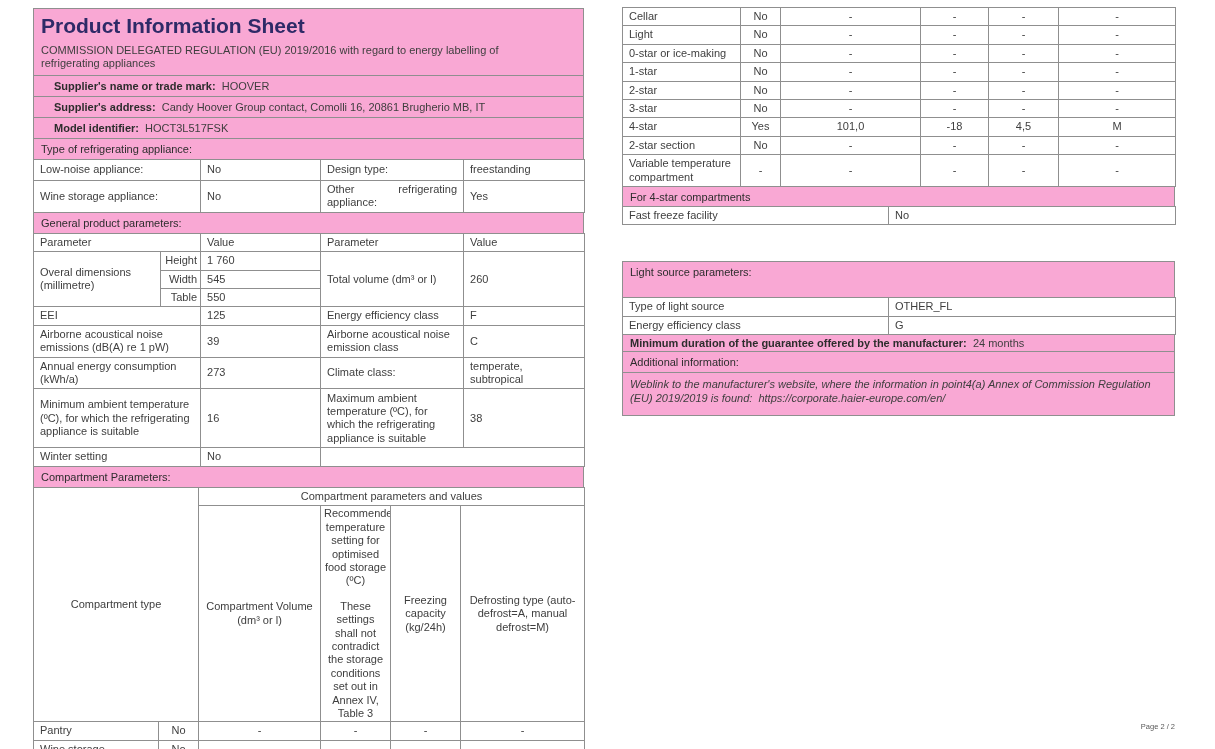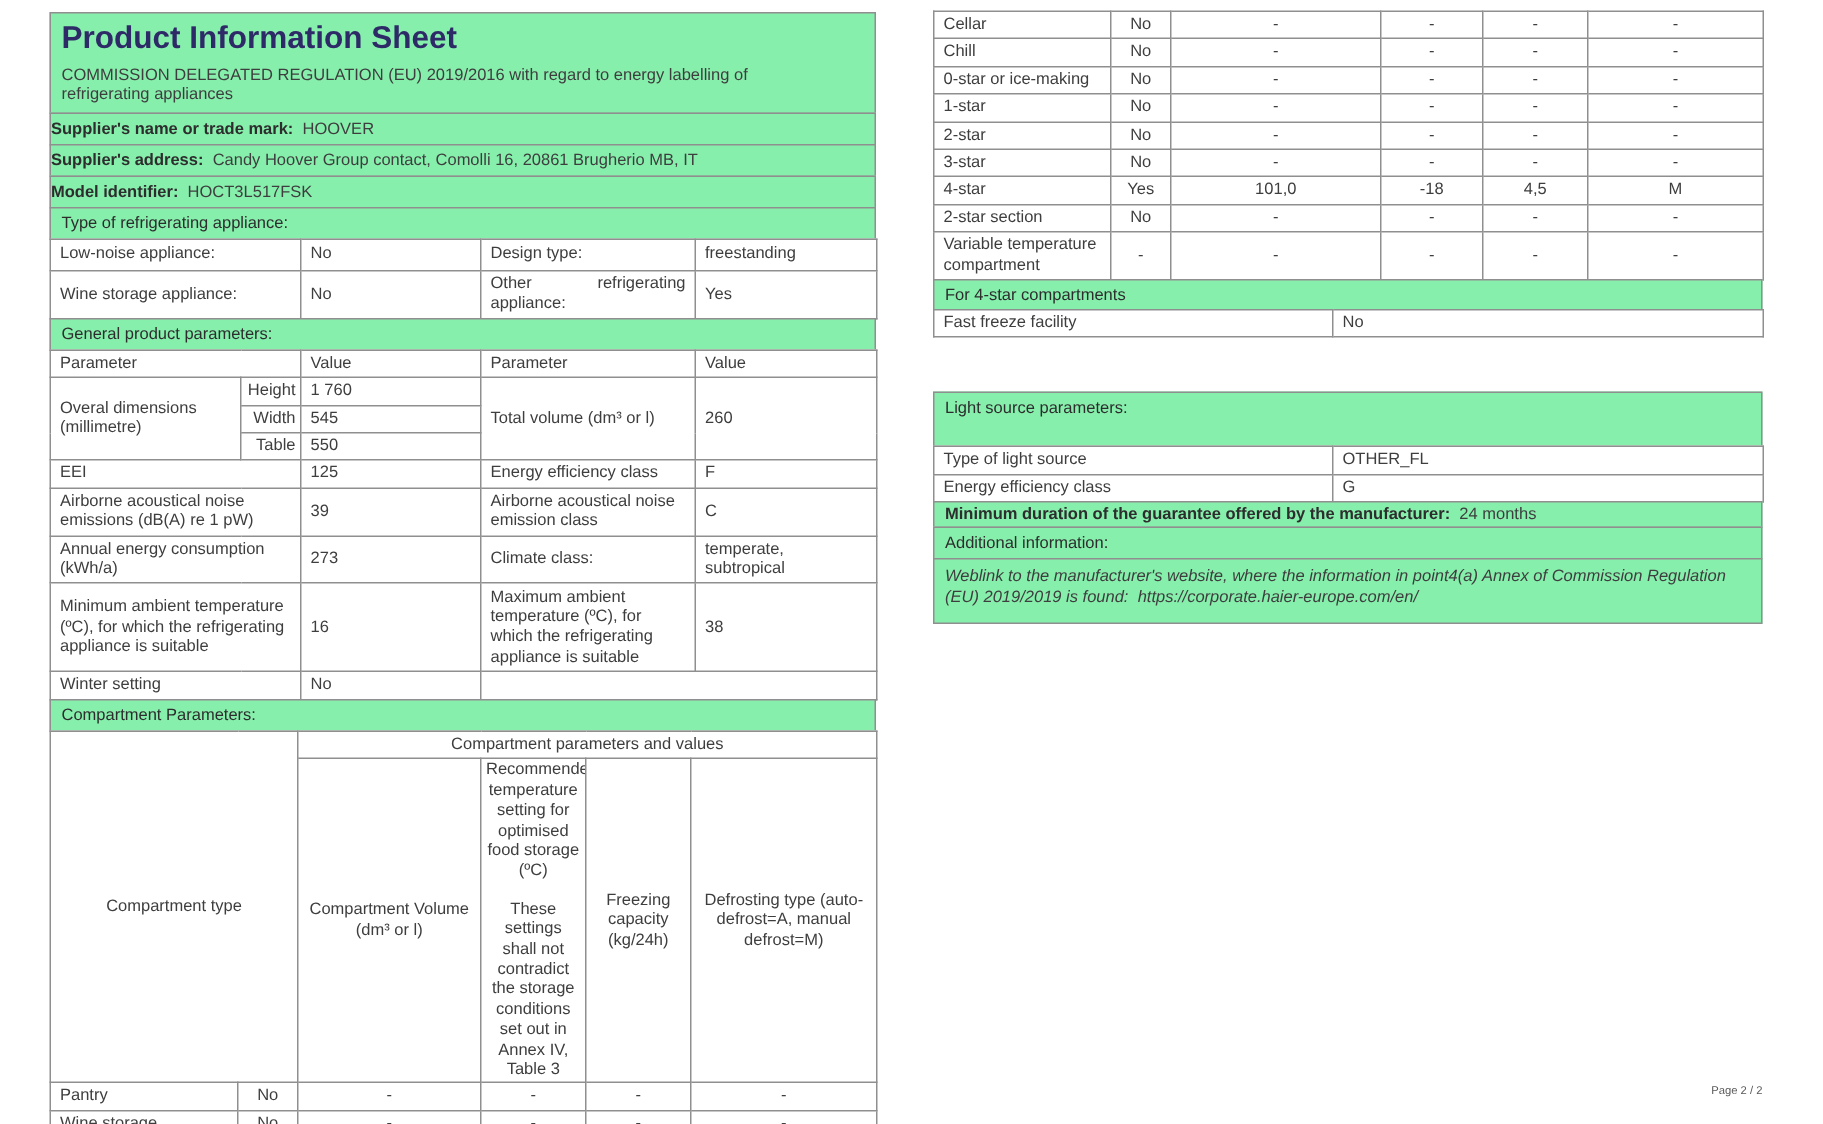--- a/index.html
+++ b/index.html
@@ -7,27 +7,27 @@
     --border:#8f8f8f;
     --text:#3e3e3e;
     --bold:#2d2d2d;
   }
   *{box-sizing:border-box;margin:0;padding:0;}
   html,body{width:1215px;height:749px;overflow:hidden;background:#fff;}
   body{font-family:"Liberation Sans","DejaVu Sans",sans-serif;color:var(--text);font-size:11px;line-height:1.22;}
   .page{position:absolute;background:#fff;}
   #page1{left:33px;top:8px;width:551px;}
   #page2{left:622px;top:7px;width:553px;}
-  .blk{border:1px solid var(--border);margin-top:-1px;padding:3px 7px;background:#86efac;}
+  .blk{border:1px solid var(--border);margin-top:-1px;padding:3px 7px;background:#f9a8d4;}
   .blk:first-child{margin-top:0;}
   .doc-title{font-size:21px;font-weight:bold;color:var(--title);padding-top:1px;}
   .doc-subtitle{margin-top:5px;margin-bottom:2px;max-width:500px;}
   b,.b{font-weight:bold;color:var(--bold);}
   .sect{font-weight:normal;color:var(--bold);padding:4px 7px;}
-  .kv{padding:4px 0;}
+  .kv{padding:4px 20px;}
   table{border-collapse:collapse;table-layout:fixed;width:100%;margin-top:-1px;background:#fff;}
   td{border:1px solid var(--border);padding:2px 6px;vertical-align:middle;overflow:hidden;}
   .c{text-align:center;}
   .r{text-align:right;padding-right:4px;}
   .justify{text-align:justify;}
   .small-pad{padding:1px 3px;}
   .hdr-tall{text-align:center;}
   .hdr-tall .gap{height:12px;}
   .footer2{position:absolute;left:622px;top:722px;width:553px;text-align:right;font-size:7.5px;color:#595959;}
 </style>
@@ -206,21 +206,21 @@
     <tbody>
         <tr style="height:16px">
       <td>Cellar</td>
       <td class="c">No</td>
       <td class="c">-</td>
       <td class="c">-</td>
       <td class="c">-</td>
       <td class="c">-</td>
     </tr>
     <tr style="height:16px">
-      <td>Chill</td>
+      <td>Light</td>
       <td class="c">No</td>
       <td class="c">-</td>
       <td class="c">-</td>
       <td class="c">-</td>
       <td class="c">-</td>
     </tr>
     <tr style="height:16px">
       <td>0-star or ice-making</td>
       <td class="c">No</td>
       <td class="c">-</td>

